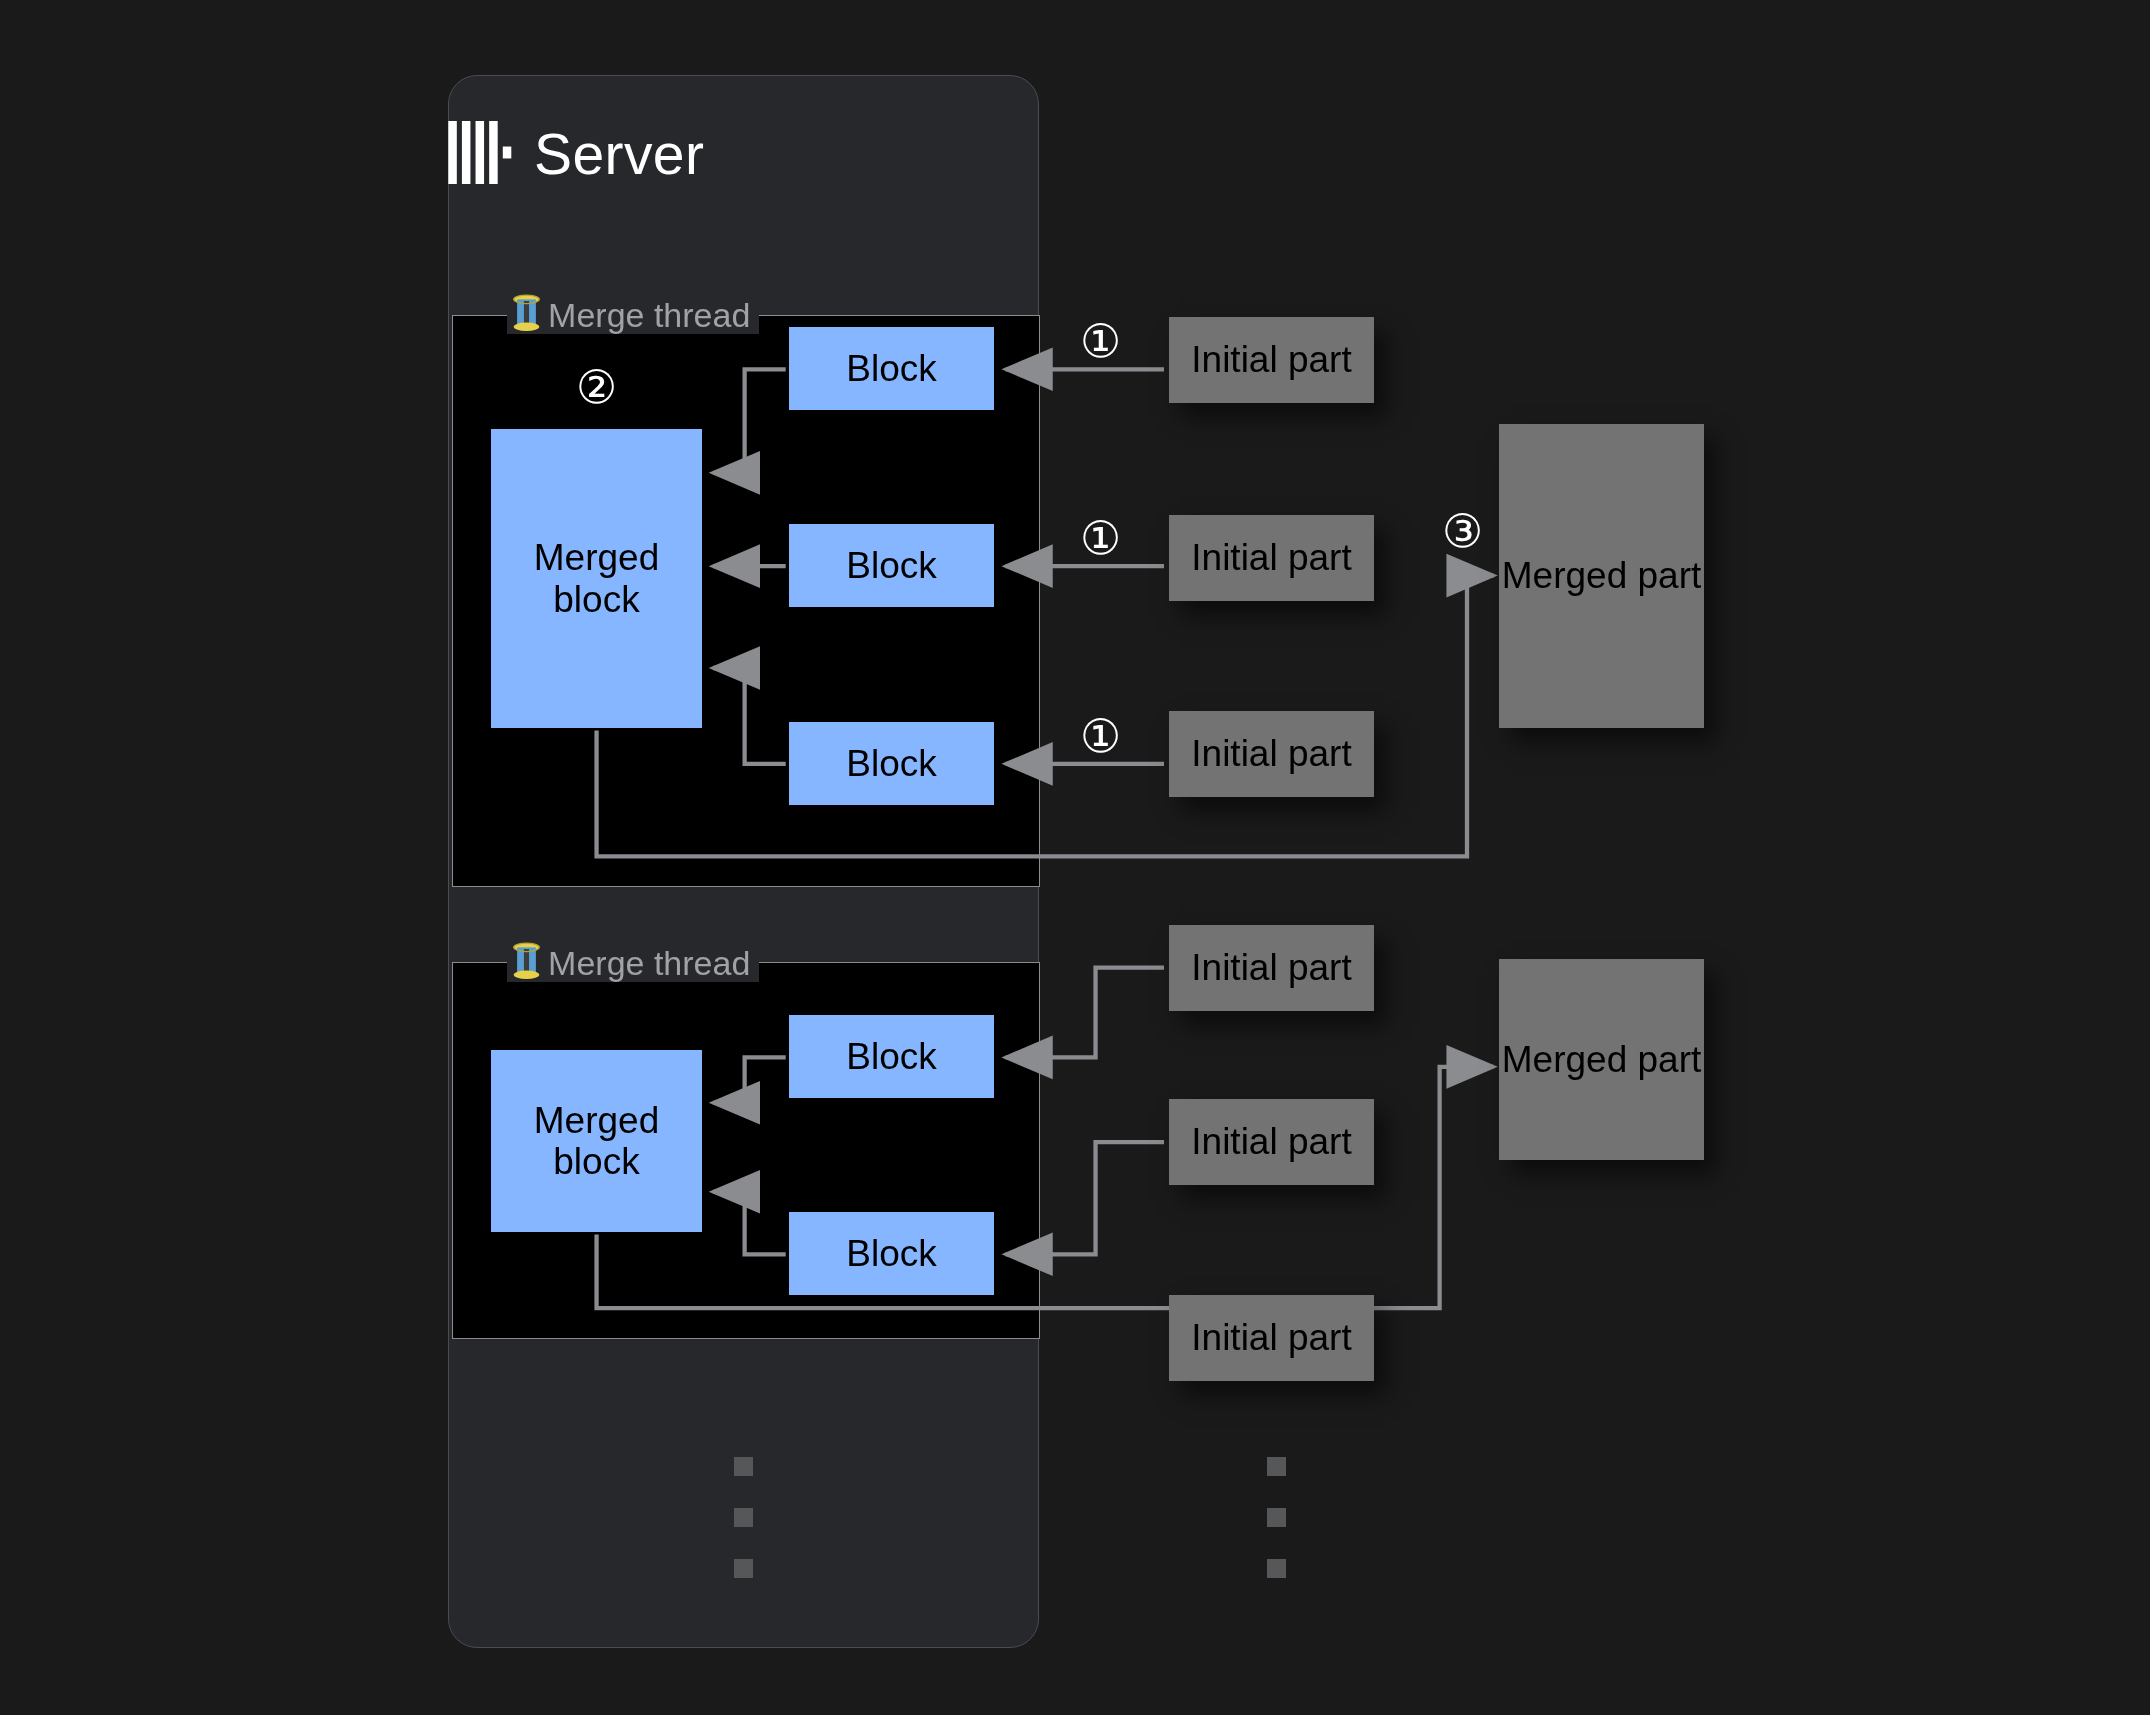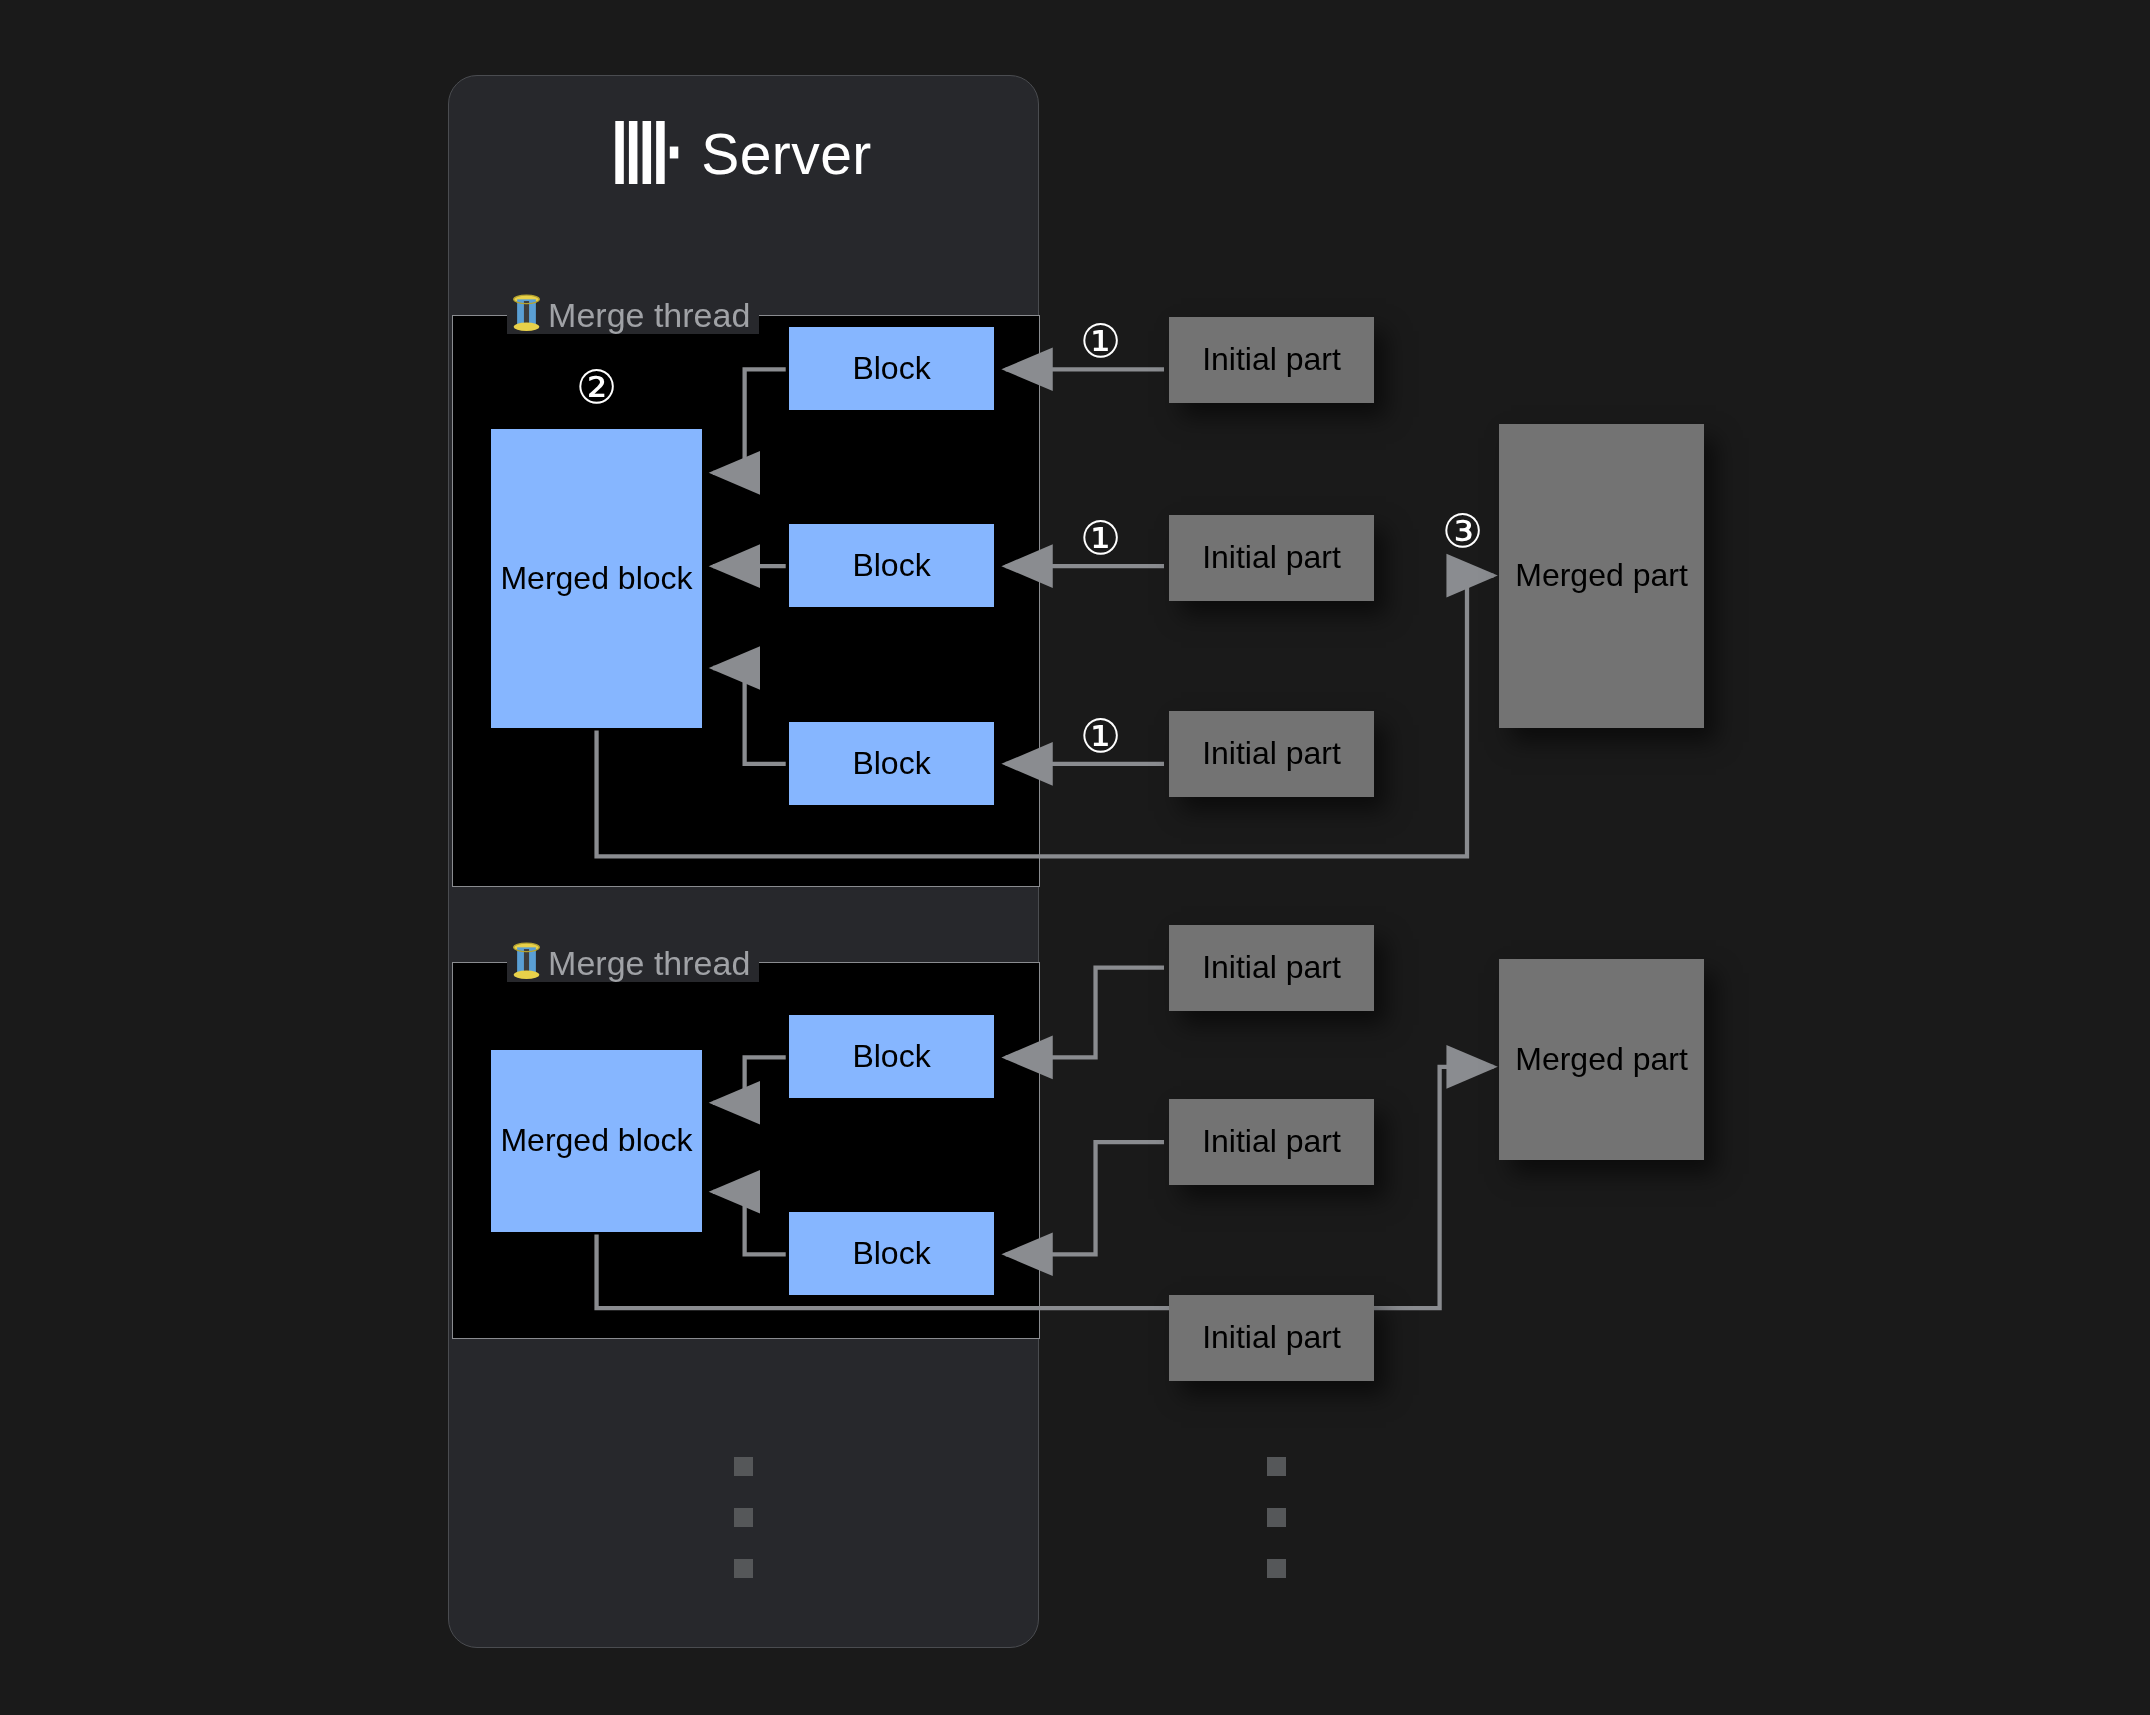--- a/index.html
+++ b/index.html
@@ -35,21 +35,20 @@
     box-sizing: border-box;
   }
   .server-header {
     position: absolute;
     left: 448px;
     top: 107px;
     width: 591px;
     height: 94px;
     display: flex;
     align-items: center;
-    justify-content: center;
     gap: 19px;
   }
   .ch-logo {
     display: block;
   }
   .server-title {
     color: #ffffff;
     font-size: 57px;
     font-weight: 400;
     letter-spacing: 0.4px;
@@ -89,21 +88,21 @@
 
   
   .box {
     position: absolute;
     box-sizing: border-box;
     display: flex;
     align-items: center;
     justify-content: center;
     text-align: center;
     color: #000000;
-    font-size: 32px;
+    font-size: 37px;
     line-height: 1.12;
     z-index: 4;
   }
   .box-blue { background: #86b6ff; }
   .box-yellow {
     background: #737373;
     box-shadow: 12px 13.7px 22px rgba(0,0,0,0.55);
   }
 
   

